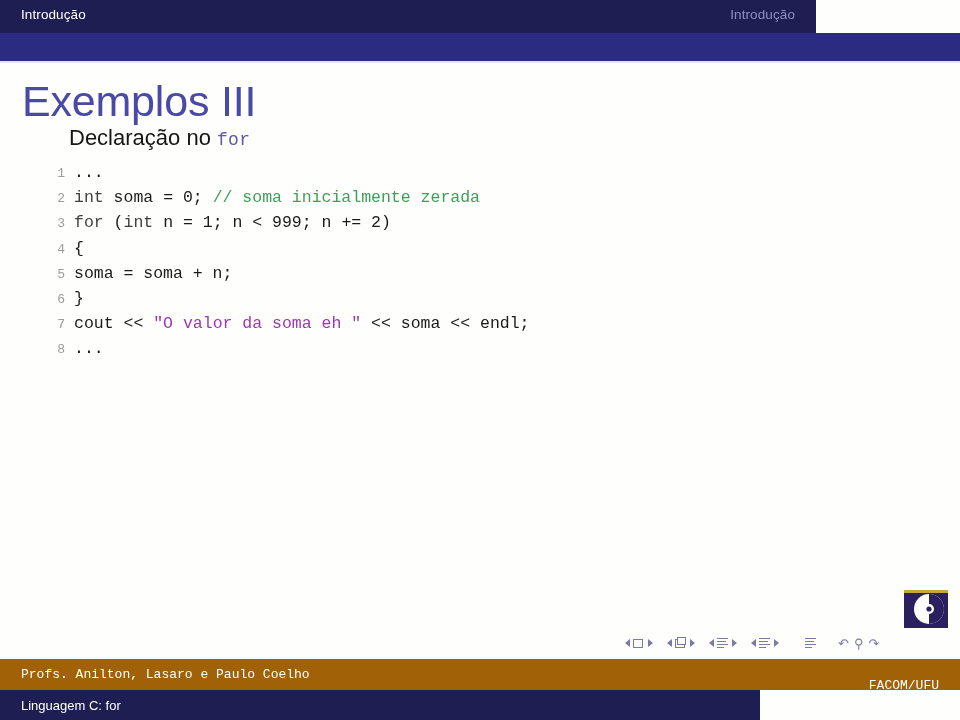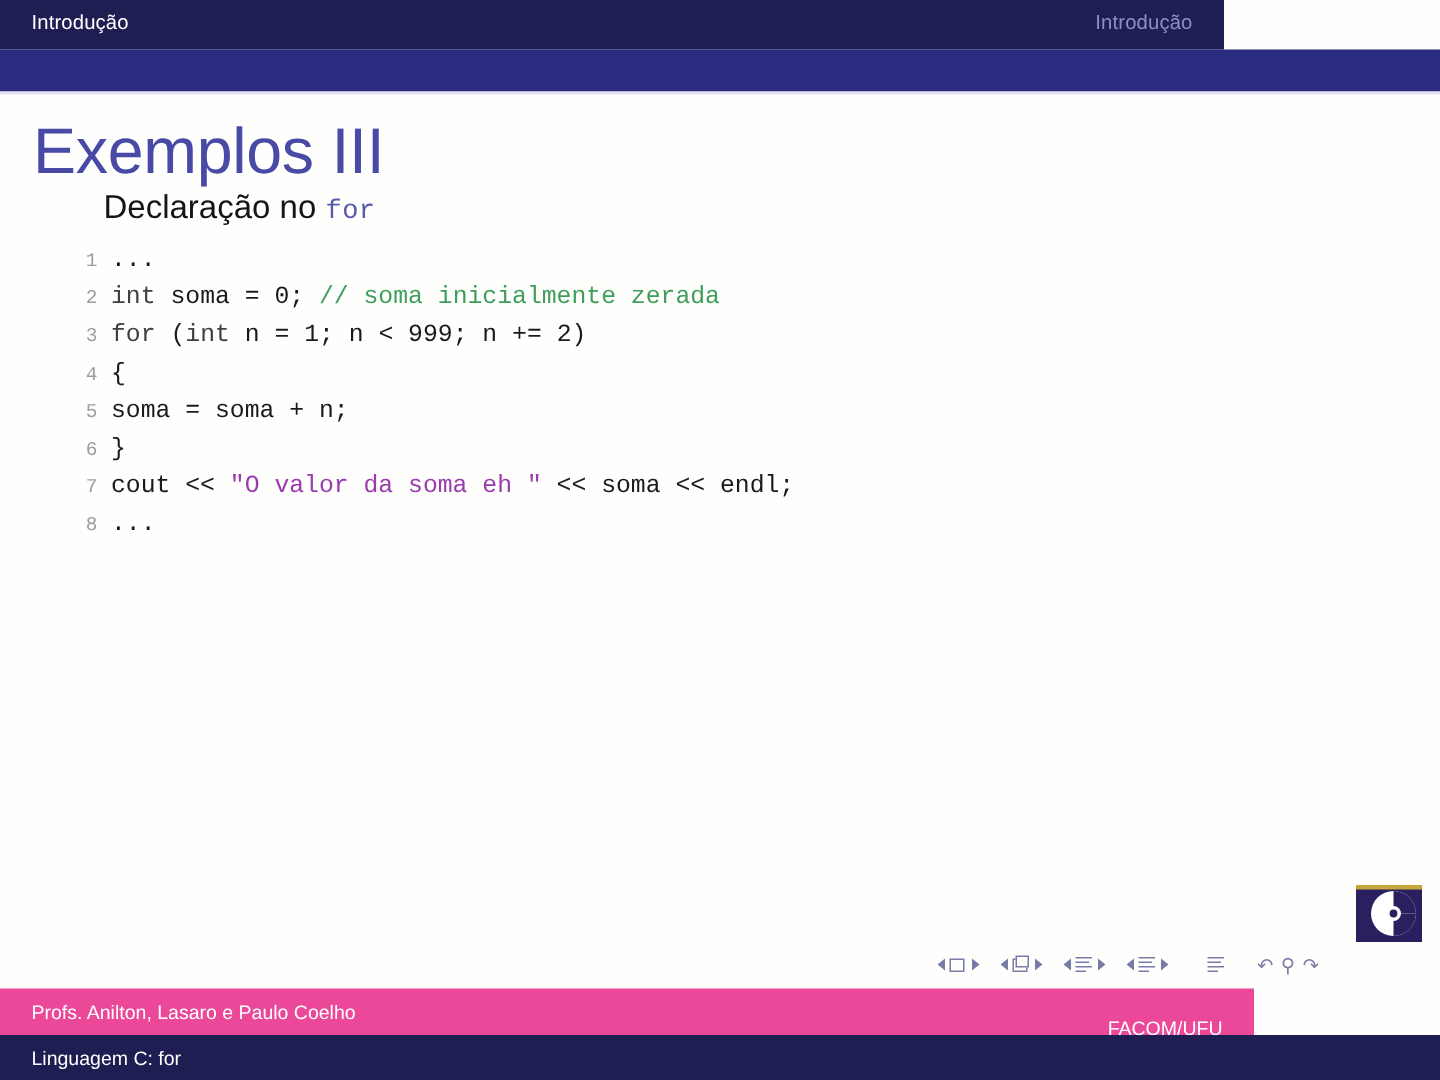--- a/index.html
+++ b/index.html
@@ -177,27 +177,28 @@
     left: 902px;
     top: 589px;
     width: 48px;
     height: 40px;
   }
 
   
   #footline-upper {
     position: absolute;
     left: 0; top: 659px;
-    width: 836px; height: 31px;
-    background: #ec4899;
+    width: 960px; height: 31px;
+    background: #a16207;
+    font-family: Liberation Mono, monospace;
   }
   #footline-lower {
     position: absolute;
     left: 0; top: 690px;
-    width: 960px; height: 30px;
+    width: 760px; height: 30px;
     background: #1e1e52;
   }
   #footline-upper .author {
     position: absolute;
     left: 21px; top: 8px;
     color: #ffffff;
     font-size: 13px;
     white-space: nowrap;
   }
   #footline-upper .institute {

